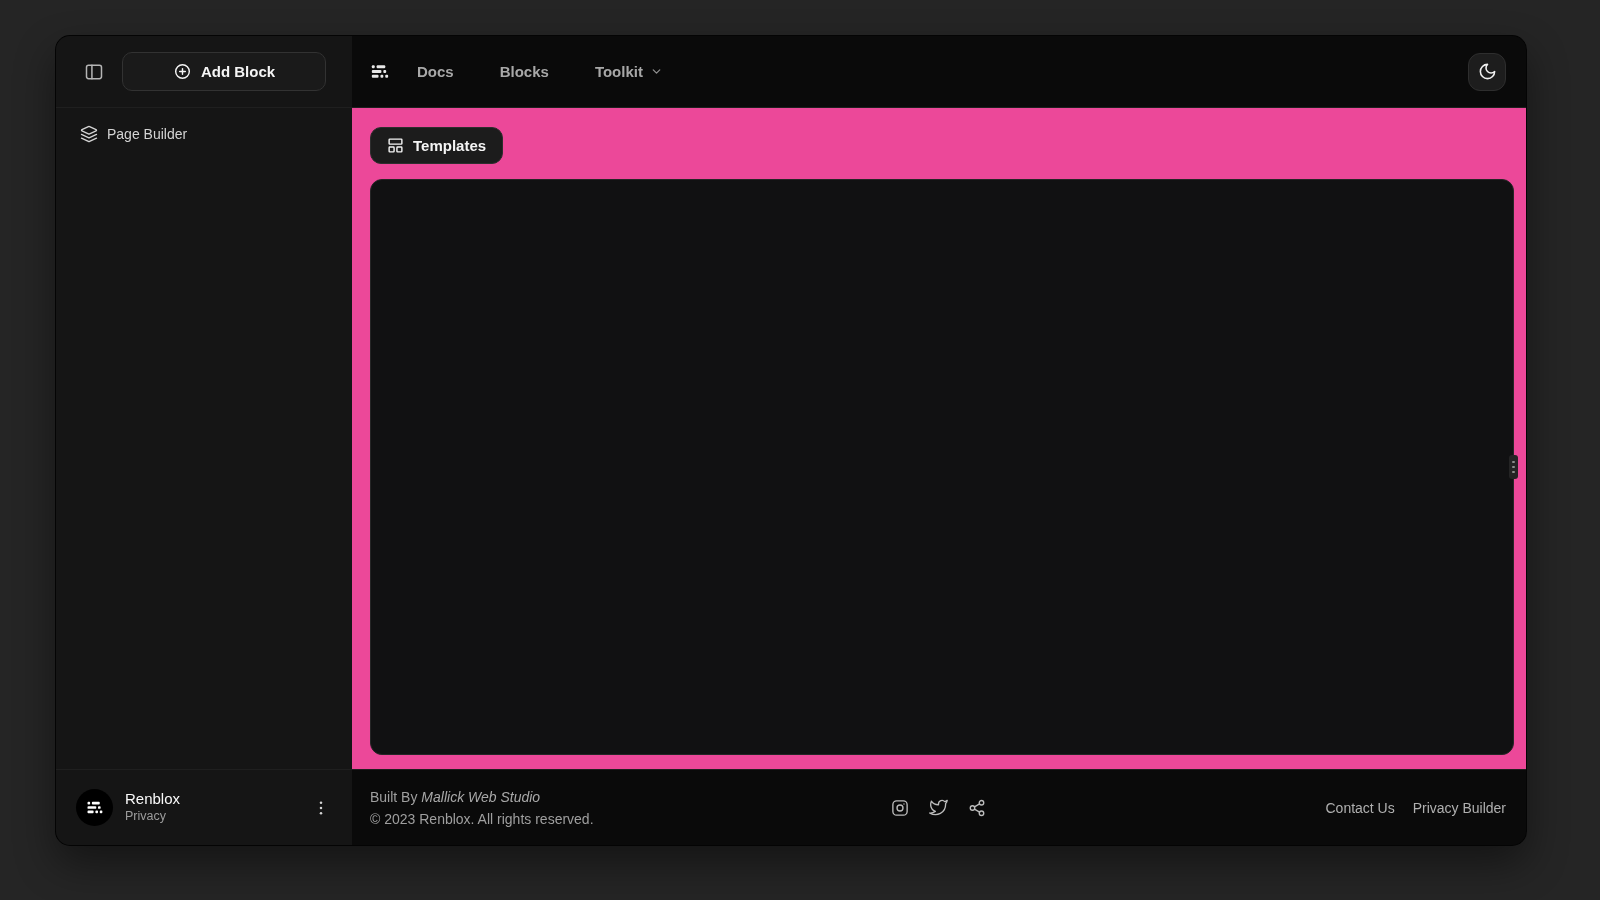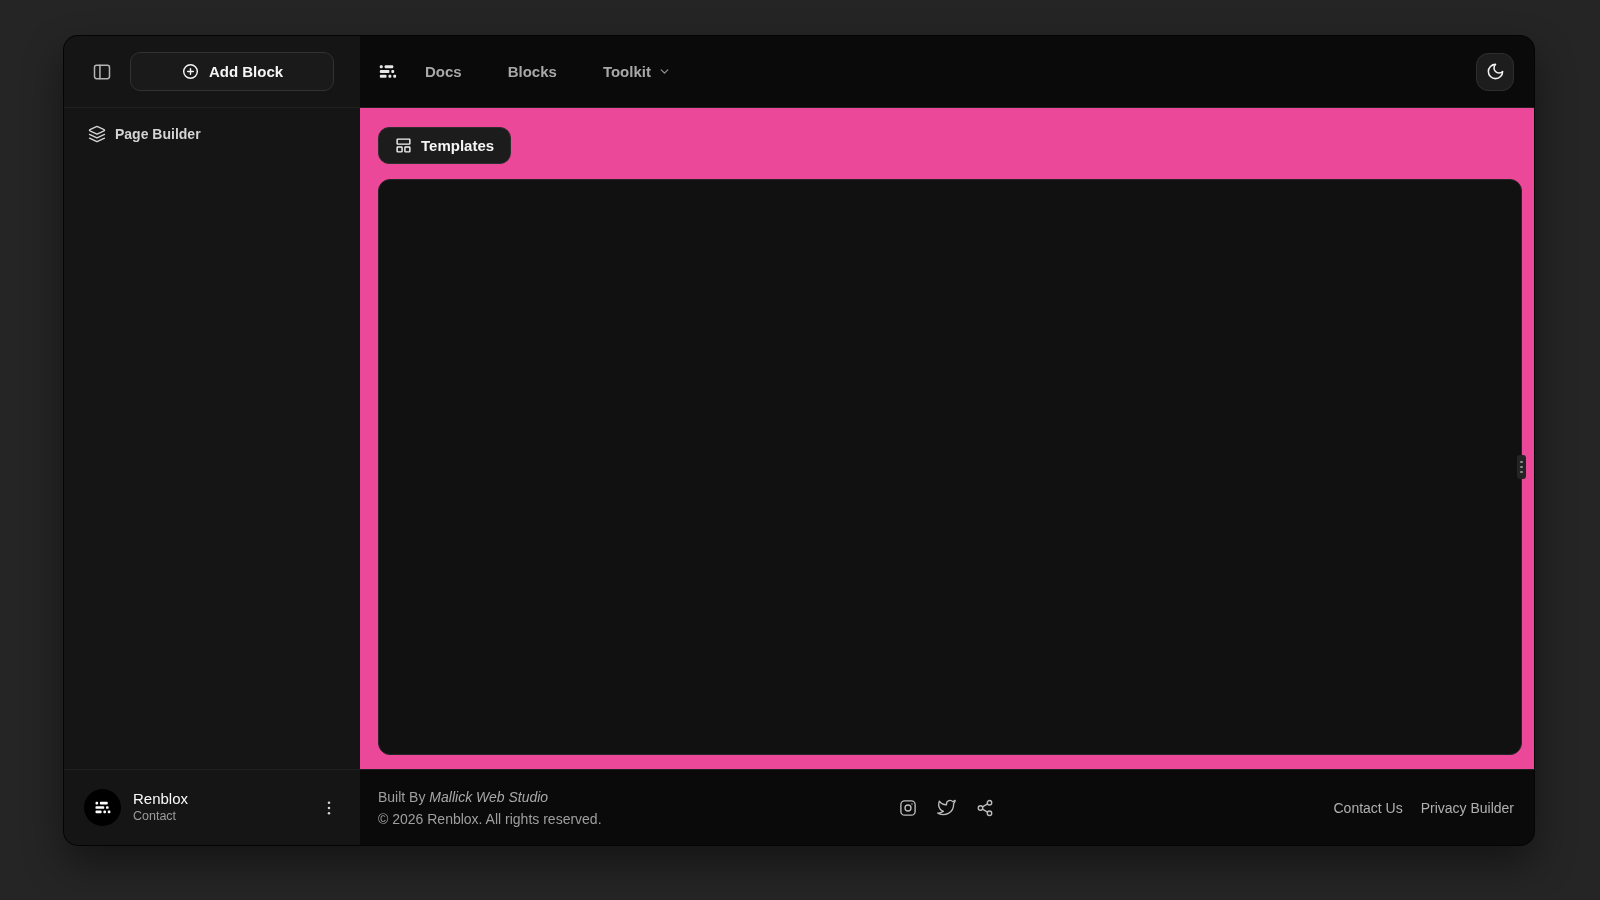--- a/index.html
+++ b/index.html
@@ -3,21 +3,21 @@
 <meta charset="utf-8">
 <style>
   * { margin:0; padding:0; box-sizing:border-box; }
   html,body { width:1600px; height:900px; overflow:hidden; }
   body {
     background:#252525;
     font-family:"Liberation Sans", sans-serif;
     -webkit-font-smoothing:antialiased;
   }
   .window {
-    position:absolute; left:64px; top:36px; width:1470px; height:809px;
+    position:absolute; left:56px; top:36px; width:1470px; height:809px;
     background:#0a0a0a; border-radius:14px; overflow:hidden;
     display:grid;
     grid-template-columns:296px 1fr;
     grid-template-rows:72px 1fr 76px;
     box-shadow:0 0 0 1px #040404, 0 18px 40px rgba(0,0,0,.45);
   }
   
   .hdr-left {
     background:#151515; border-bottom:1px solid #1f1f1f;
     display:flex; align-items:center; padding:0 26px 0 28px; gap:18px;
@@ -45,21 +45,21 @@
   .spacer { flex:1; }
   .theme-btn {
     width:38px; height:38px; background:#1d1d1d; border:1px solid #2e2e2e;
     border-radius:12px; color:#f0f0f0; display:flex; align-items:center;
     justify-content:center; cursor:pointer;
   }
   
   .sidebar { background:#151515; padding:17px 24px; }
   .sidebar-item {
     display:flex; align-items:center; gap:9px; color:#d4d4d4;
-    font-size:14px; font-weight:700; cursor:pointer;
+    font-size:14px; font-weight:400; cursor:pointer;
   }
   
   .main {
     background:#ec4899; display:flex; flex-direction:column;
     padding:19px 12px 14px 18px;
   }
   .templates-btn {
     align-self:flex-start; height:37px; background:#1c1c1c;
     border:1px solid #2e2e2e; border-radius:11px; color:#f5f5f5;
     font-weight:700; font-size:15px; display:flex; align-items:center;
@@ -214,40 +214,40 @@
           <rect x="9" y="5.5" width="9" height="3" rx="1"></rect>
         <rect x="4" y="10.5" width="10" height="3" rx="1"></rect>
           <rect x="16" y="10.5" width="3" height="3" rx="1"></rect>
         <rect x="4" y="15.5" width="7" height="3" rx="1"></rect>
           <rect x="13" y="15.5" width="3" height="3" rx="1"></rect>
           <rect x="18" y="15.5" width="3" height="3" rx="1"></rect>
       </svg>
     </span>
     <div class="account-text">
       <div class="name">Renblox</div>
-      <div class="plan">Contact</div>
+      <div class="plan">Privacy</div>
     </div>
     <button class="icon-btn">
       <span>
         <svg width="18" height="18" viewBox="0 0 24 24" fill="#d4d4d4">
           <circle cx="12" cy="5" r="1.7"></circle>
             <circle cx="12" cy="12" r="1.7"></circle>
             <circle cx="12" cy="19" r="1.7"></circle>
         </svg>
       </span>
     </button>
   </div>
 
   <div class="ftr-main">
     <div class="built">
       <div>
         <span>Built By</span>
         <span class="studio">Mallick Web Studio</span>
       </div>
-      <div>© 2026 Renblox. All rights reserved.</div>
+      <div>© 2023 Renblox. All rights reserved.</div>
     </div>
 
     <div class="socials">
       <a href="#">
         <svg width="18" height="18" viewBox="0 0 24 24" fill="none" stroke="currentColor" stroke-width="1.8" stroke-linecap="round" stroke-linejoin="round">
           <rect x="2.5" y="2.5" width="19" height="19" rx="5"></rect>
             <circle cx="12" cy="12" r="4"></circle>
             <line x1="17.3" y1="6.7" x2="17.31" y2="6.7"></line>
         </svg>
       </a>

